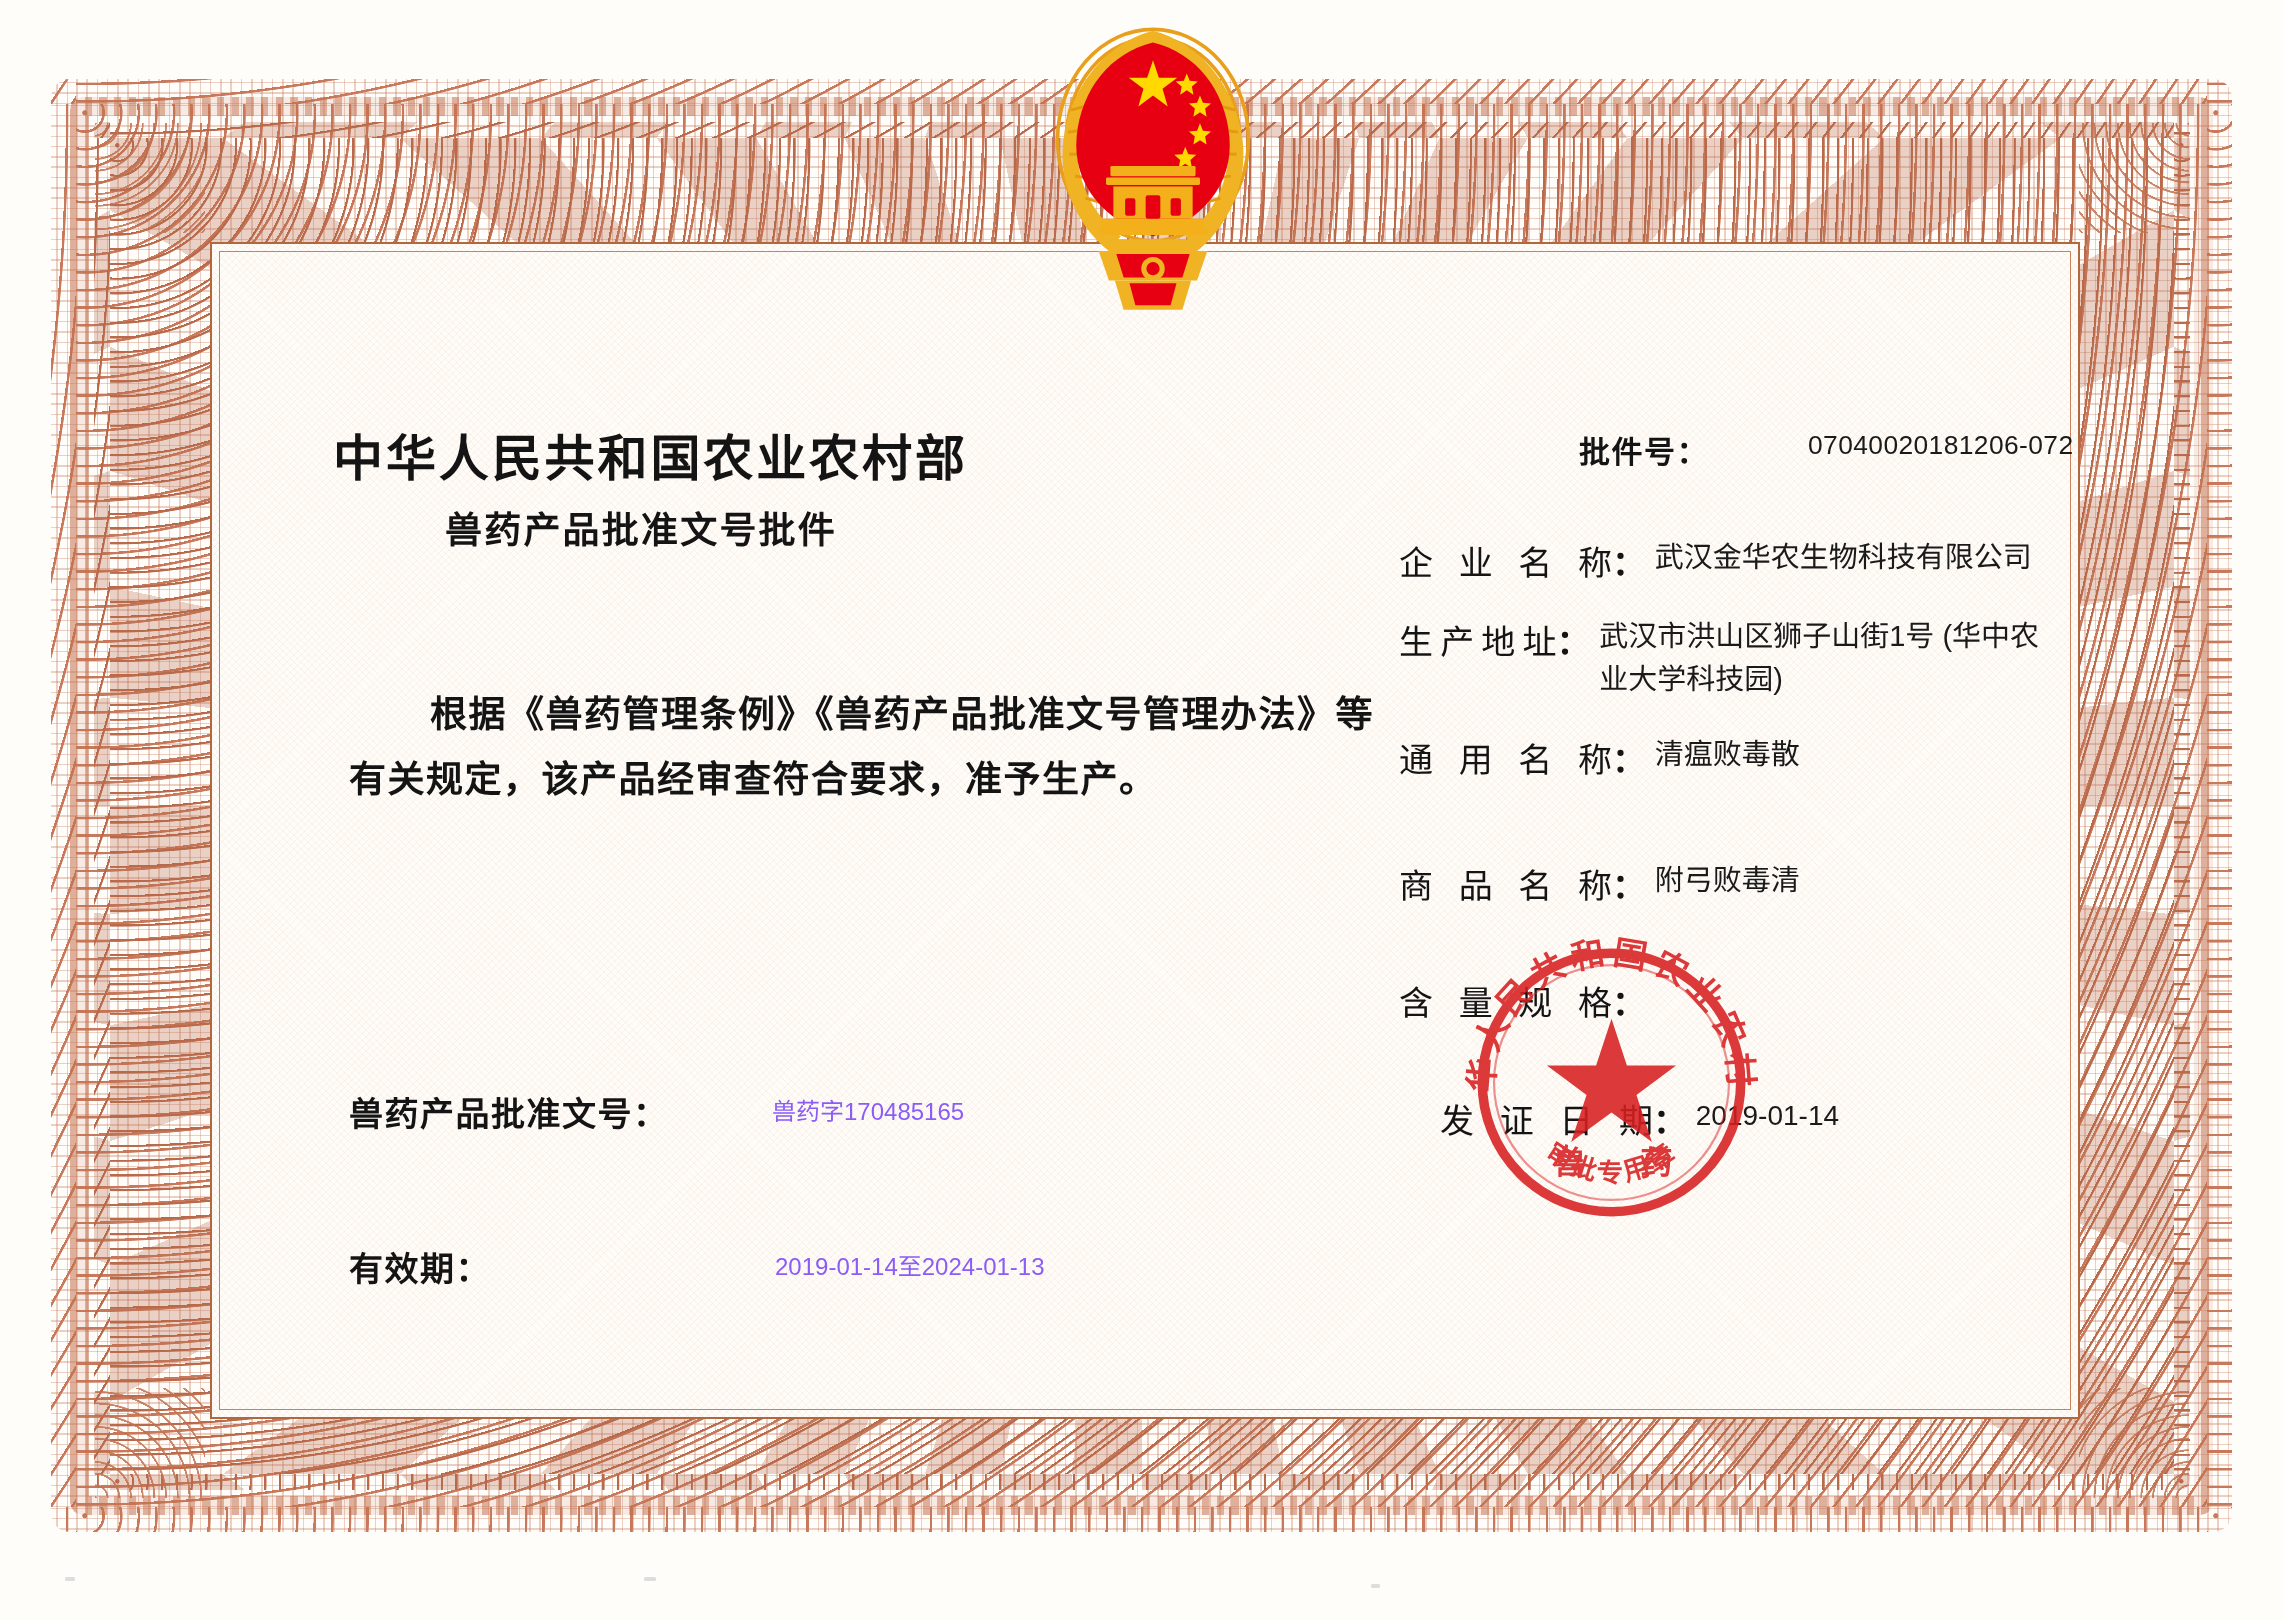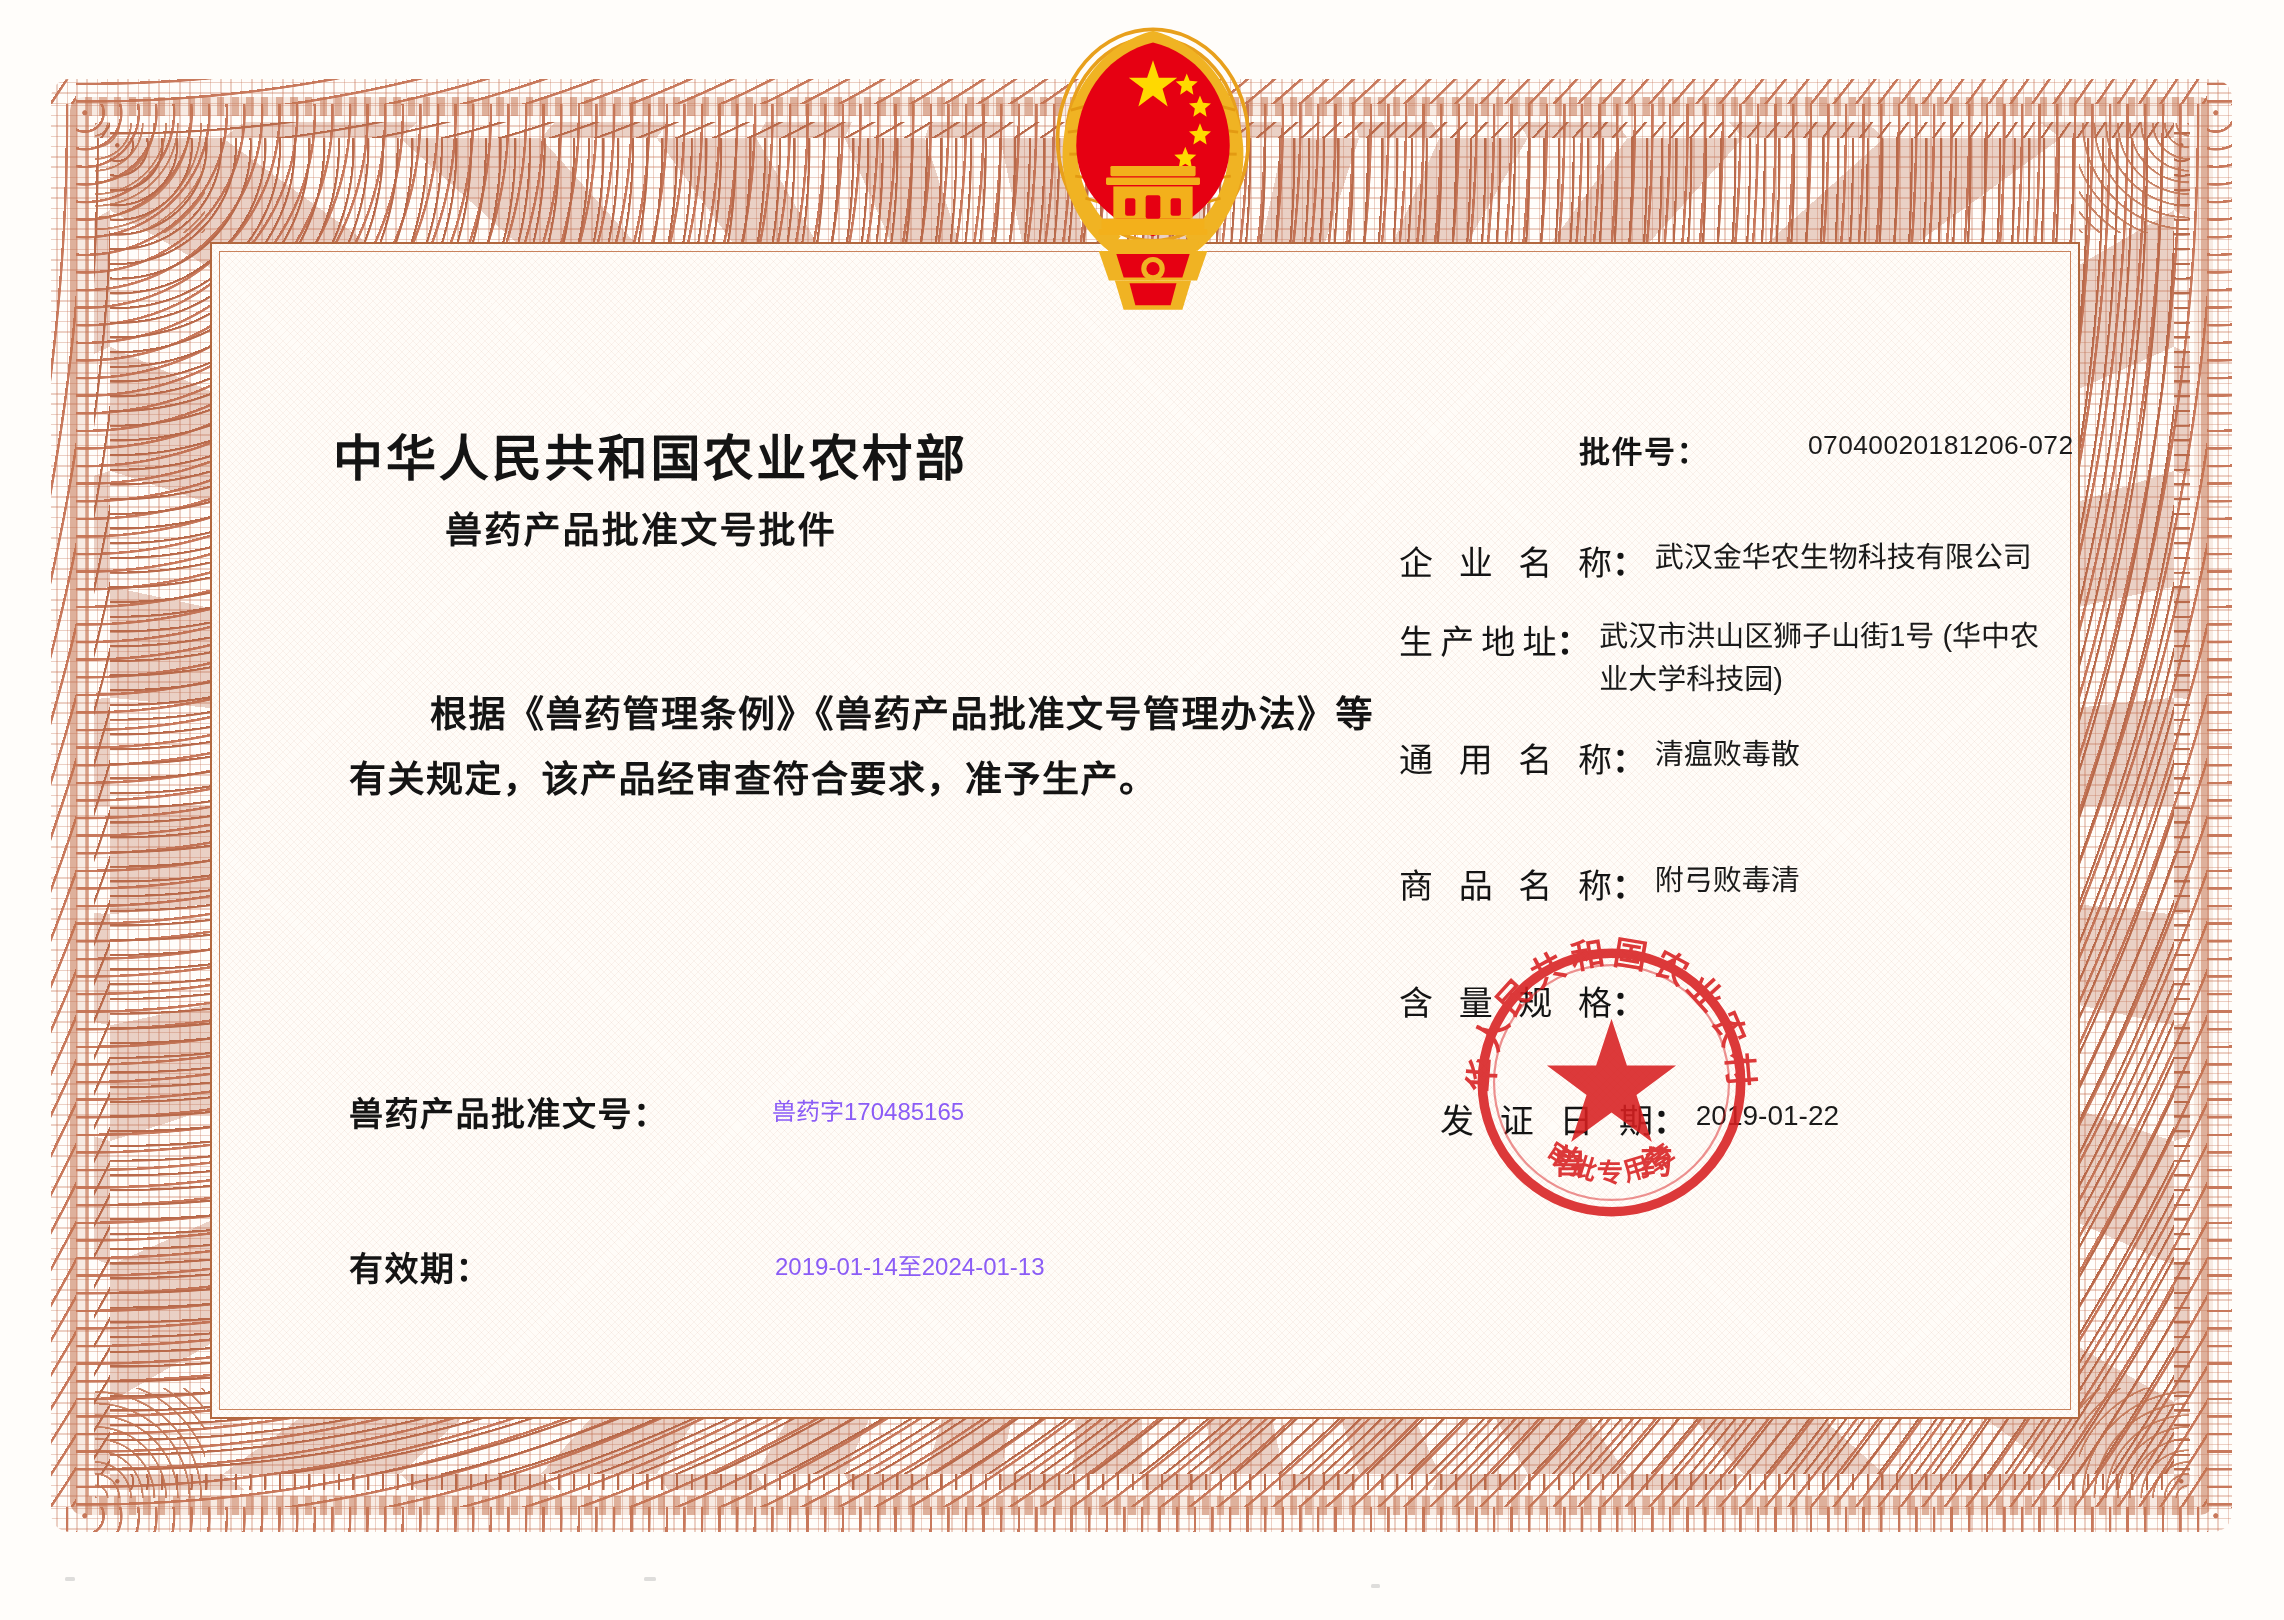--- a/index.html
+++ b/index.html
@@ -383,21 +383,21 @@
         <span class="val">附弓败毒清</span>
       </div>
       <div class="row r5">
         <span class="lbl">含量规格</span>
         <span class="colon">：</span>
         <span class="val"></span>
       </div>
       <div class="row r6">
         <span class="lbl">发证日期</span>
         <span class="colon">：</span>
-        <span class="val num">2019-01-22</span>
+        <span class="val num">2019-01-14</span>
       </div>
     </div>
   </div>
 
   <svg id="seal" viewBox="0 0 410 410">
     <defs>
       <path id="sealArcTop" d="M 45 205 A 160 160 0 0 1 365 205"></path>
       <path id="sealArcBottom" d="M 70 205 A 135 135 0 0 0 340 205"></path>
     </defs>
     <circle cx="205" cy="205" r="176" fill="none" stroke="#d81f20" stroke-width="13"></circle>

